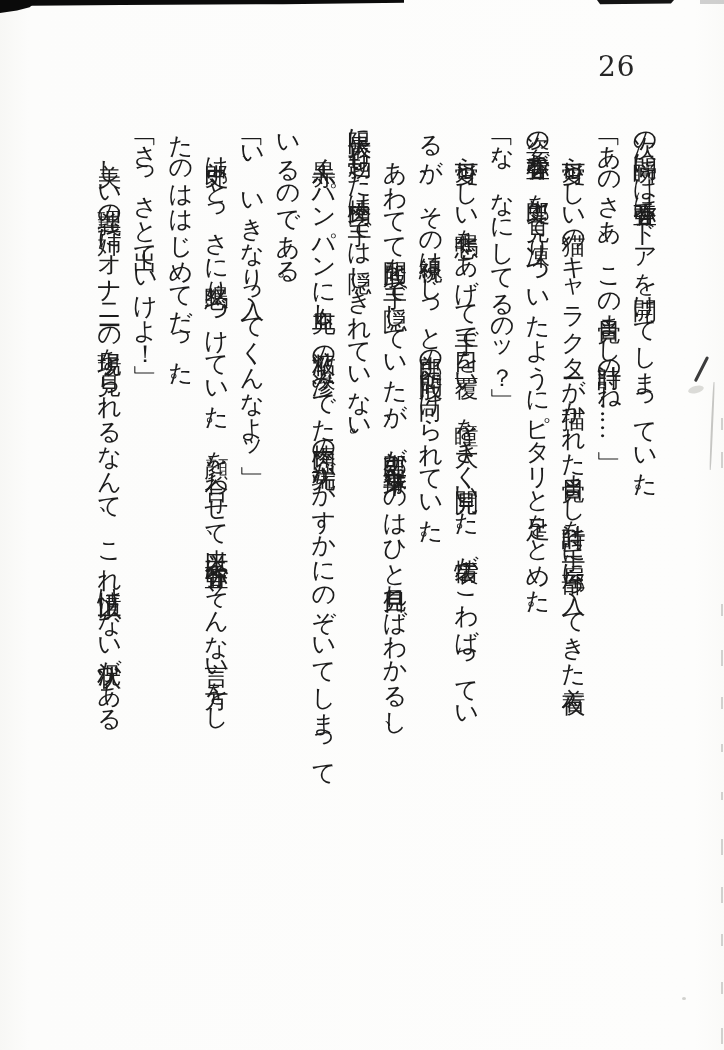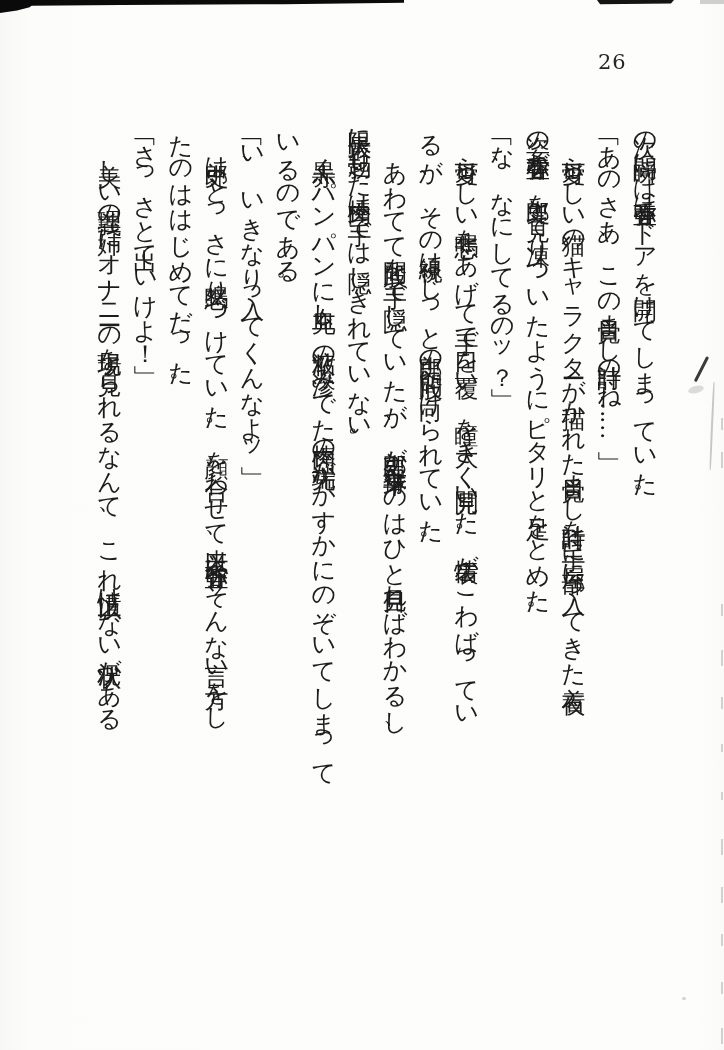--- a/index.html
+++ b/index.html
@@ -15,21 +15,21 @@
     width: 724px;
     height: 1050px;
     background: linear-gradient(90deg, #f7f7f5 0%, #fcfcfb 4%, #fdfdfc 96%, #fafaf8 100%);
     font-family: "DejaVu Serif", "Liberation Serif", serif;
   }
   
   .page-number {
     position: absolute;
     left: 598px;
     top: 50px;
-    font-size: 21px;
+    font-size: 28px;
     color: #262626;
     letter-spacing: 1px;
   }
   
   .text-block {
     position: absolute;
     left: 90px;
     top: 118px;
     width: 572px;
     height: 840px;

